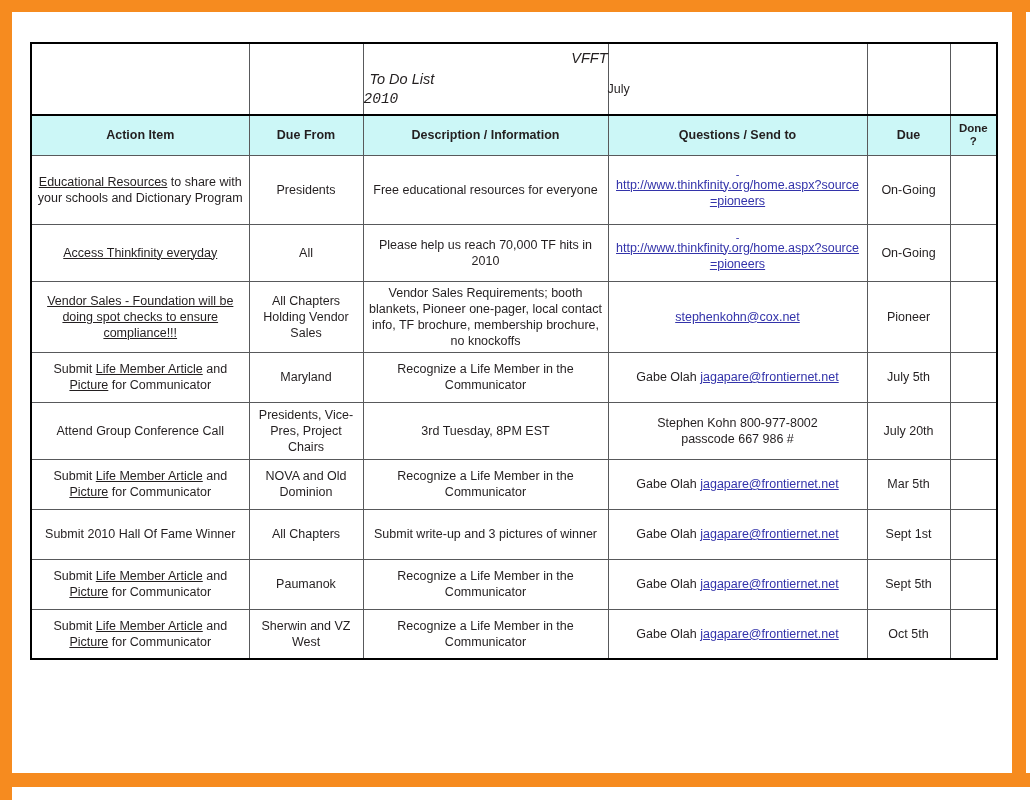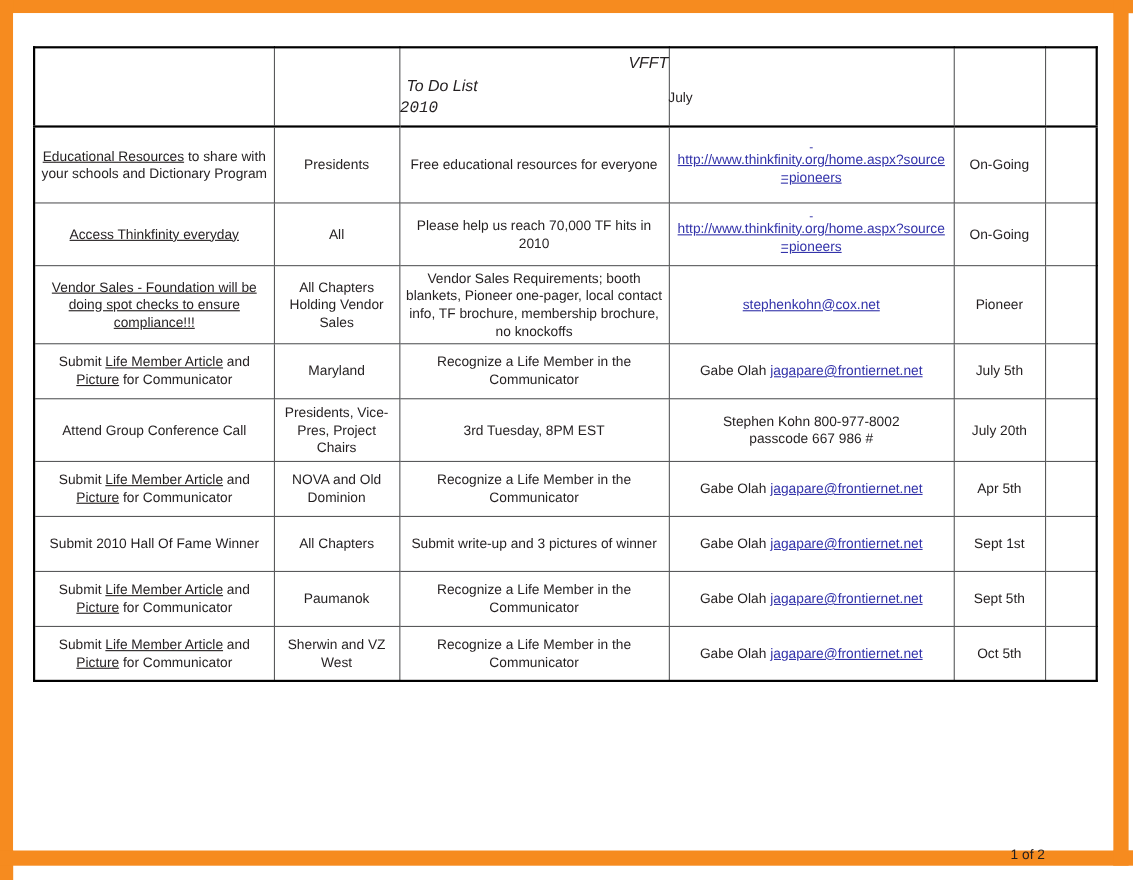--- a/index.html
+++ b/index.html
@@ -155,20 +155,31 @@
             <span class="t-left">To Do List</span>
             <span class="t-center">VFFT</span>
             <span class="t-center2">2010</span>
           </td>
           <td class="blank">
             <span style="display:block;text-align:left;margin-left:-6px;margin-top:20px;">July</span>
           </td>
           <td class="blank"></td>
           <td class="blank"></td>
         </tr>
+        <tr id="head-row">
+          <th>Action Item</th>
+          <th>Due From</th>
+          <th>Description / Information</th>
+          <th>Questions / Send to</th>
+          <th>Due</th>
+          <th class="done-th">
+            <span>Done</span><br>
+            <span>?</span>
+          </th>
+        </tr>
       </thead>
       <tbody>
 
         <tr class="r-tall">
           <td>
             <span class="u">Educational Resources</span><span> to share with your schools and Dictionary Program</span>
           </td>
           <td>Presidents</td>
           <td>Free educational resources for everyone</td>
           <td>
@@ -233,21 +244,21 @@
 
         <tr class="r-reg">
           <td>
             <span>Submit </span><span class="u">Life Member Article</span><span> and </span><span class="u">Picture</span><span> for Communicator</span>
           </td>
           <td>NOVA and Old Dominion</td>
           <td>Recognize a Life Member in the Communicator</td>
           <td>
             <span>Gabe Olah </span><a class="lnk" href="#">jagapare@frontiernet.net</a>
           </td>
-          <td>Apr 5th</td>
+          <td>Mar 5th</td>
           <td></td>
         </tr>
 
         <tr class="r-reg">
           <td>Submit 2010 Hall Of Fame Winner</td>
           <td>All Chapters</td>
           <td>Submit write-up and 3 pictures of winner</td>
           <td>
             <span>Gabe Olah </span><a class="lnk" href="#">jagapare@frontiernet.net</a>
           </td>
@@ -277,16 +288,15 @@
           <td>
             <span>Gabe Olah </span><a class="lnk" href="#">jagapare@frontiernet.net</a>
           </td>
           <td>Oct 5th</td>
           <td></td>
         </tr>
 
       </tbody>
     </table>
 
-    <div id="footer-page">1 of 2</div>
 
   </div>
 </div>
 
 </body></html>

